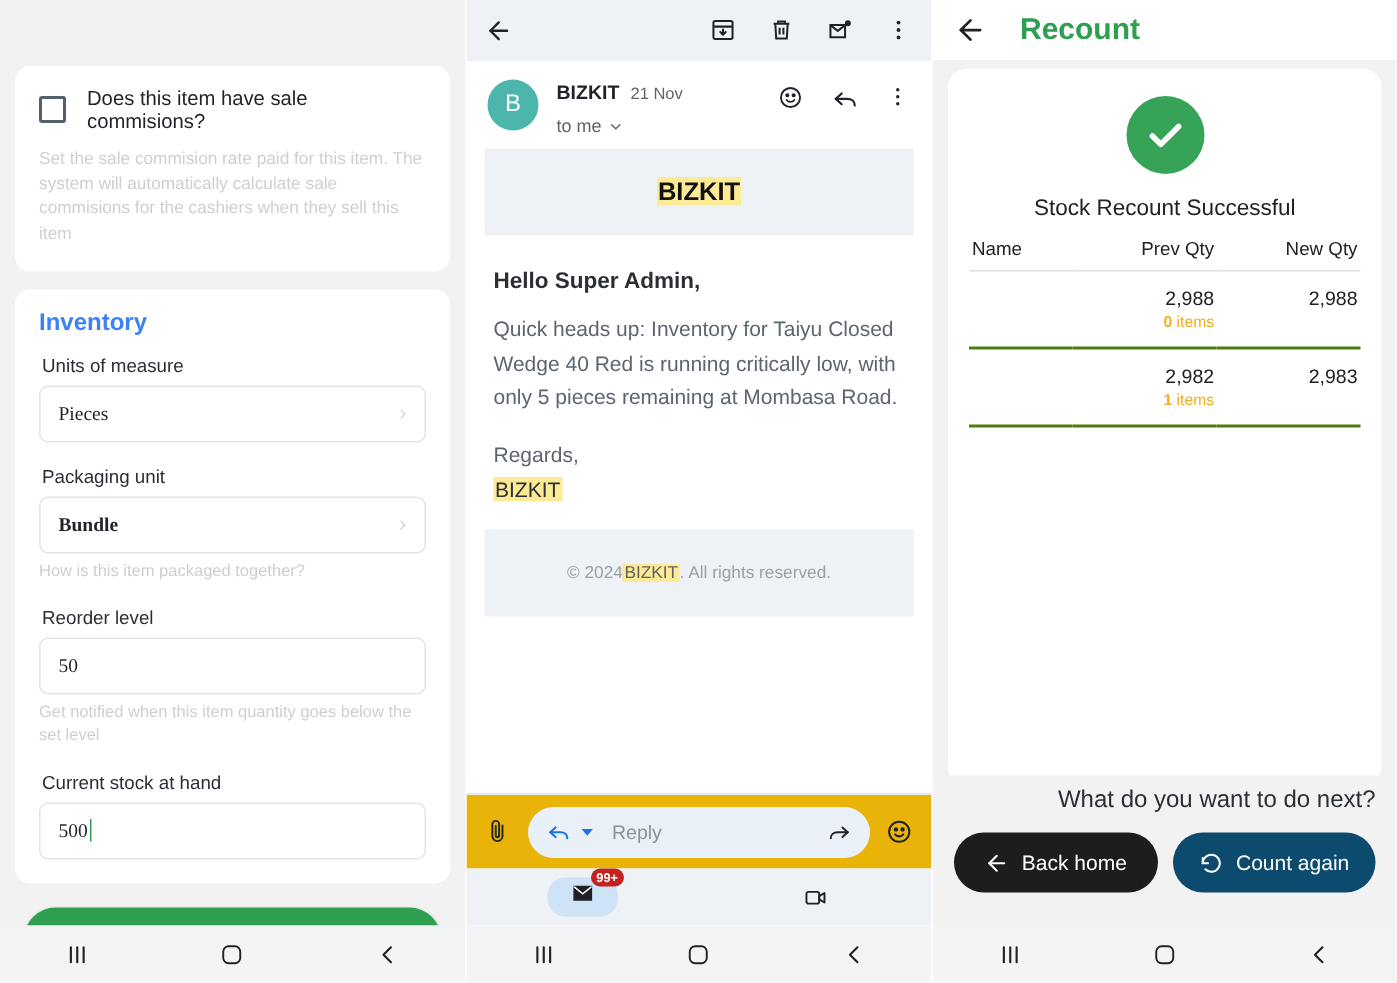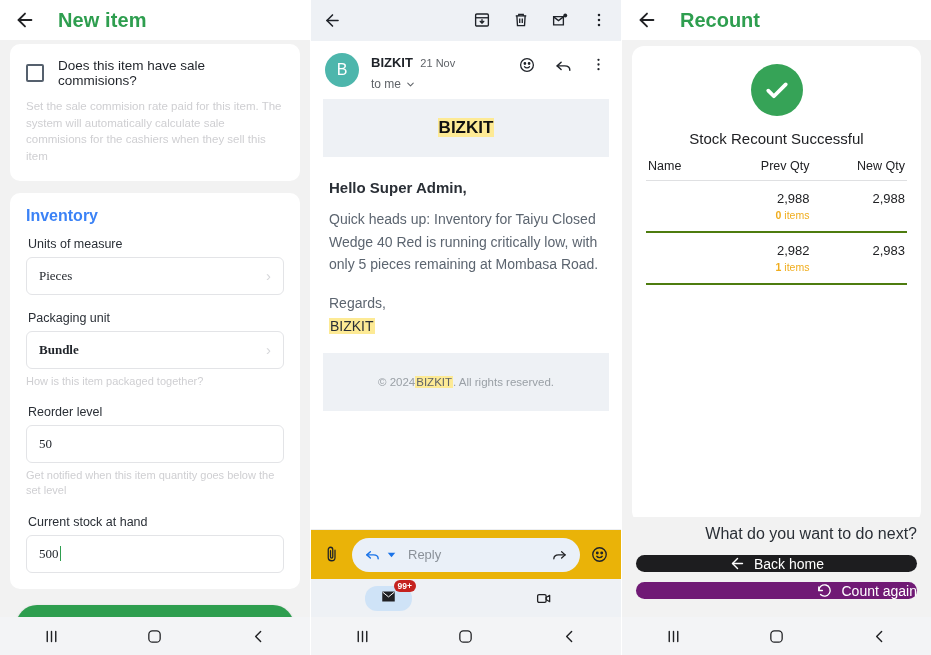--- a/index.html
+++ b/index.html
@@ -132,43 +132,34 @@
     border-bottom: 1px solid #dfe0e2;
   }
   .tbl th.l { text-align: left; }
   .tbl th.r { text-align: right; }
   .tbl td { padding: 10px 2px; border-bottom: 2px solid #4d7c0f; vertical-align: top; }
   .tbl td.r { text-align: right; font-size: 13px; color: #202124; }
   .sub-items { font-size: 10.5px; color: #f0ad1e; margin-top: 3px; }
   .sub-items b { font-weight: 700; }
   .p3-footer { position: absolute; left: 0; right: 0; bottom: 38px; height: 100px; background: #f2f2f2; padding: 8px 14px 0; }
   .ask { font-size: 16px; color: #2a2f36; text-align: right; margin-bottom: 12px; }
-  .btn-row { display: flex; gap: 10px; flex-direction: column; }
+  .btn-row { display: flex; gap: 10px; }
   .btn {
     flex: 1; height: 40px; border-radius: 20px; display: flex; align-items: center;
     justify-content: center; gap: 8px; font-size: 14px; color: #fff; border: none; cursor: pointer;
   }
   .btn-dark { background: #1d1d1f; }
-  .btn-green { background: #701a75; justify-content: flex-end; }
+  .btn-green { background: #0c4a6e; }
 </style>
 </head>
 <body>
 
 <div class="screens">
 
   <div class="panel p1">
-    <div class="p1-header">
-      <span class="back-arrow">
-        <svg viewBox="0 0 24 24" width="22" height="22" fill="none" stroke="currentColor" stroke-width="2" stroke-linecap="round" stroke-linejoin="round">
-            <path d="M19 12H5"></path>
-            <path d="M12 19l-7-7 7-7"></path>
-          </svg>
-      </span>
-      <span class="p1-title">New item</span>
-    </div>
 
     <div class="p1-body">
       <div class="card">
         <div class="chk-row">
           <span class="chk"></span>
           <span class="chk-label">Does this item have sale commisions?</span>
         </div>
         <div class="hint">Set the sale commision rate paid for this item. The system will automatically calculate sale commisions for the cashiers when they sell this item</div>
       </div>
 

